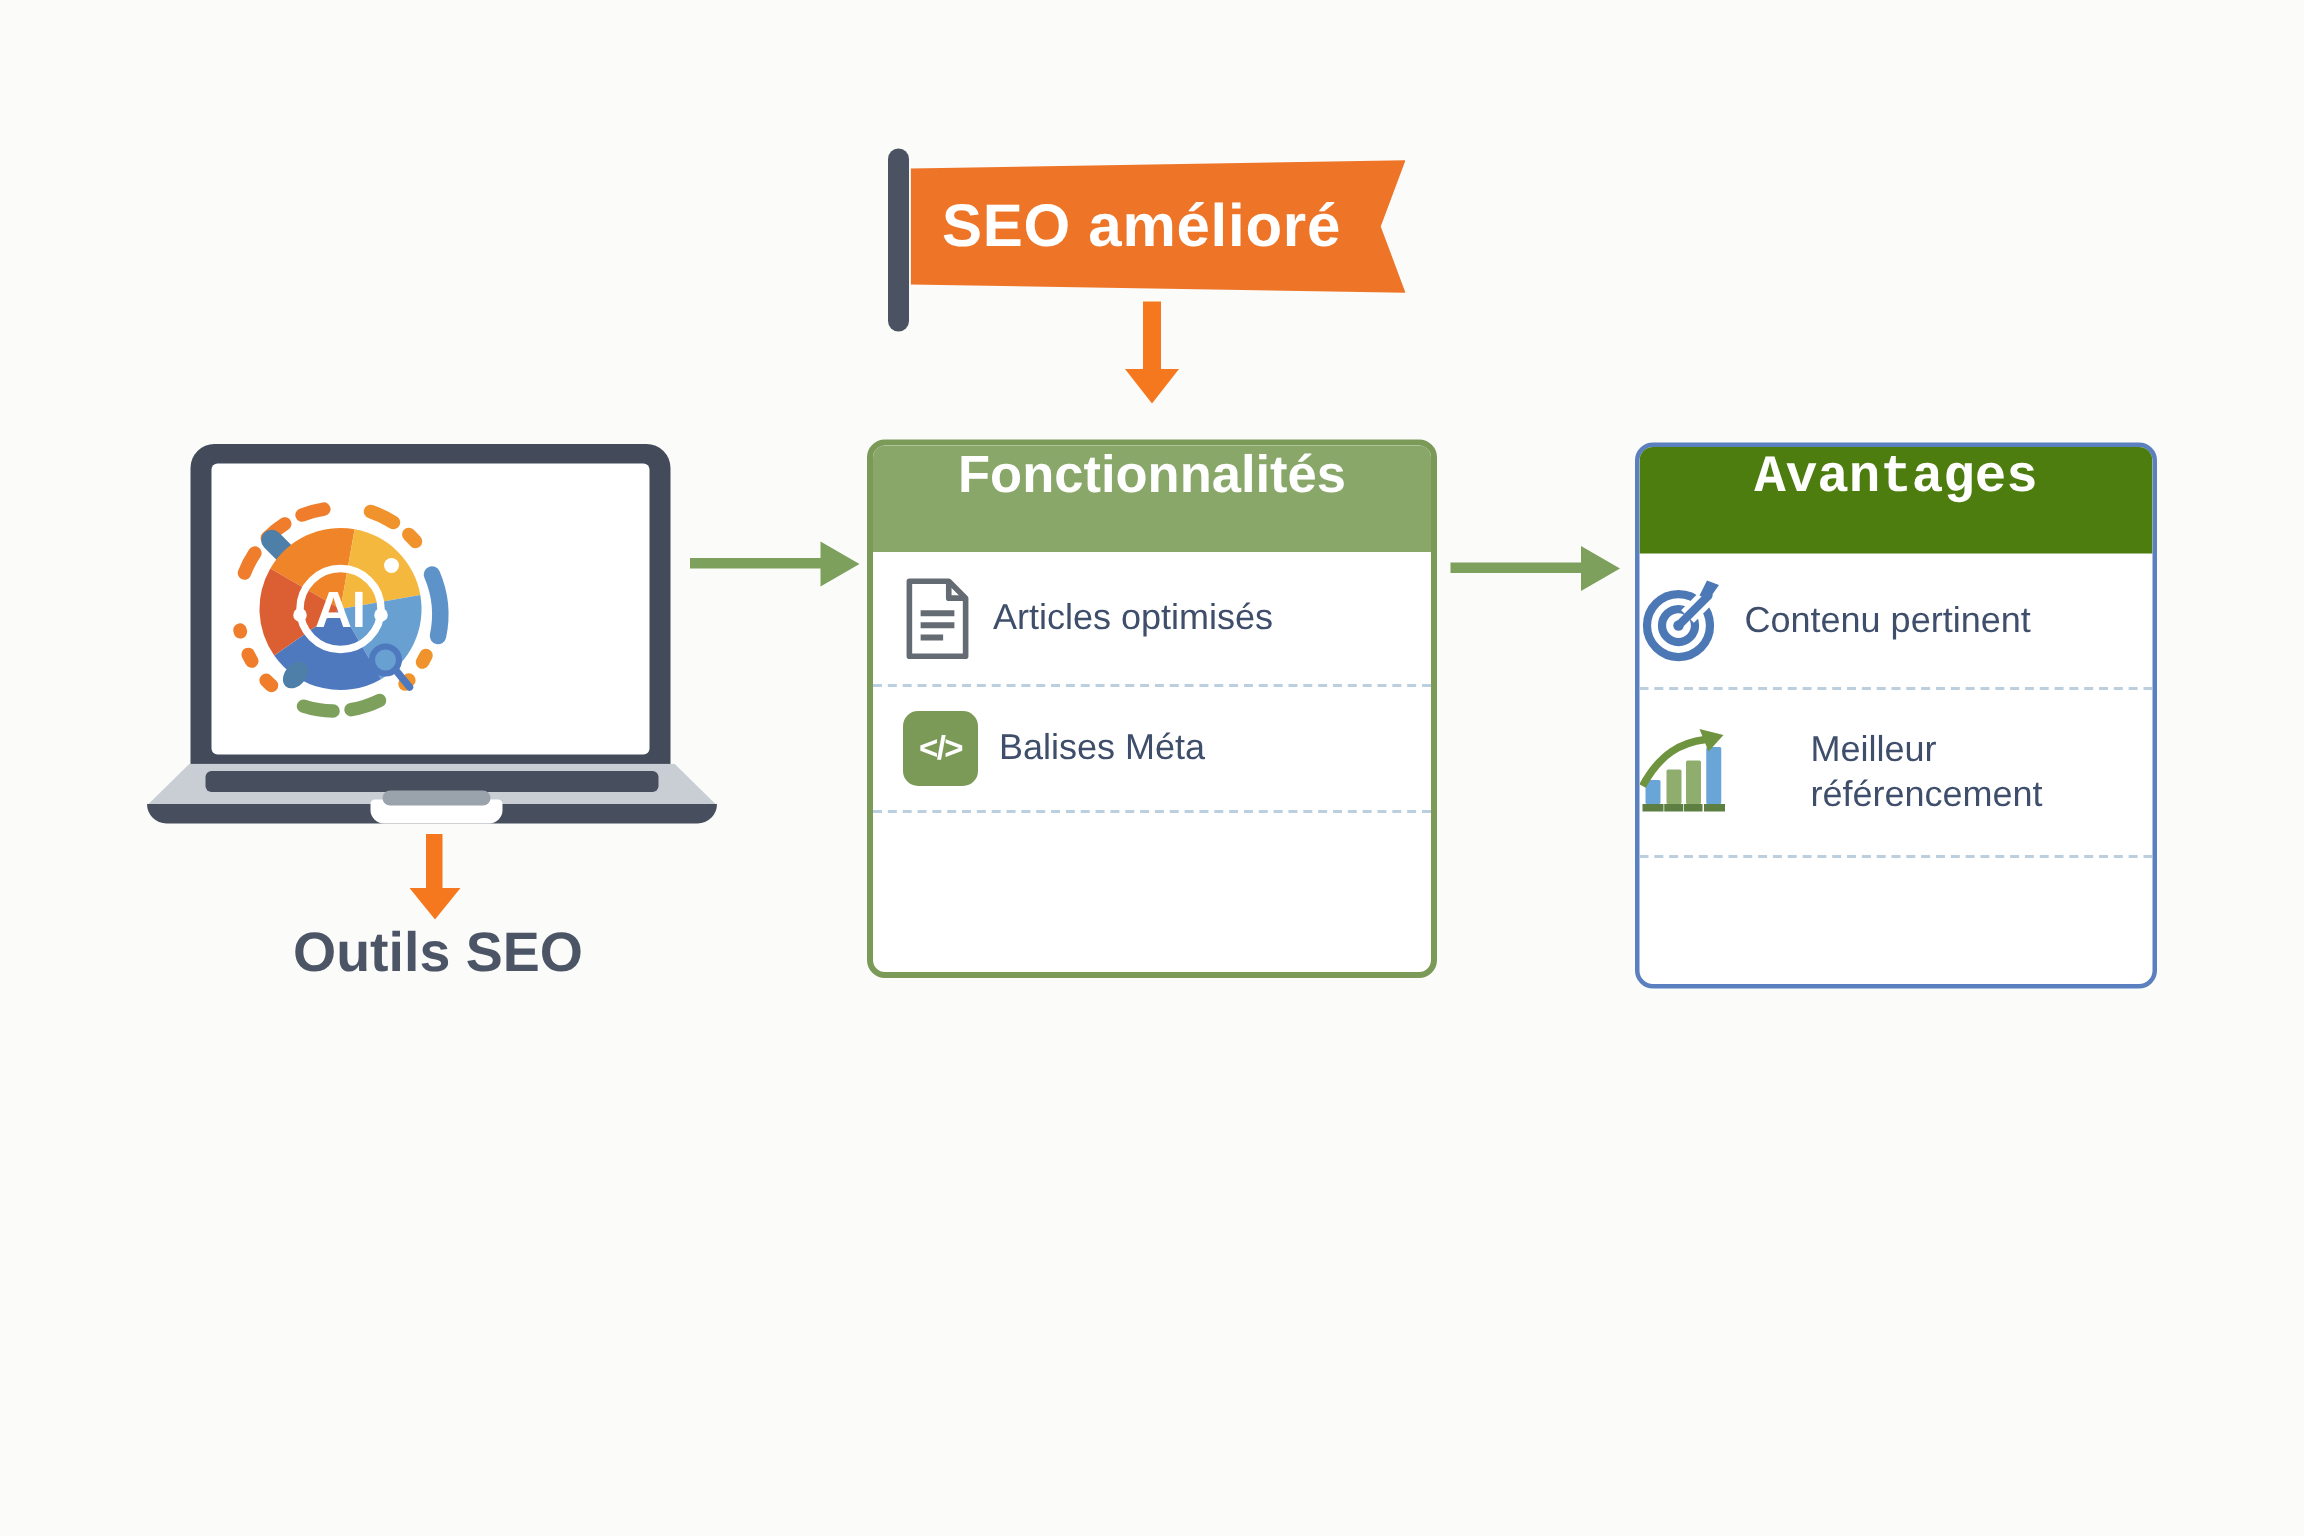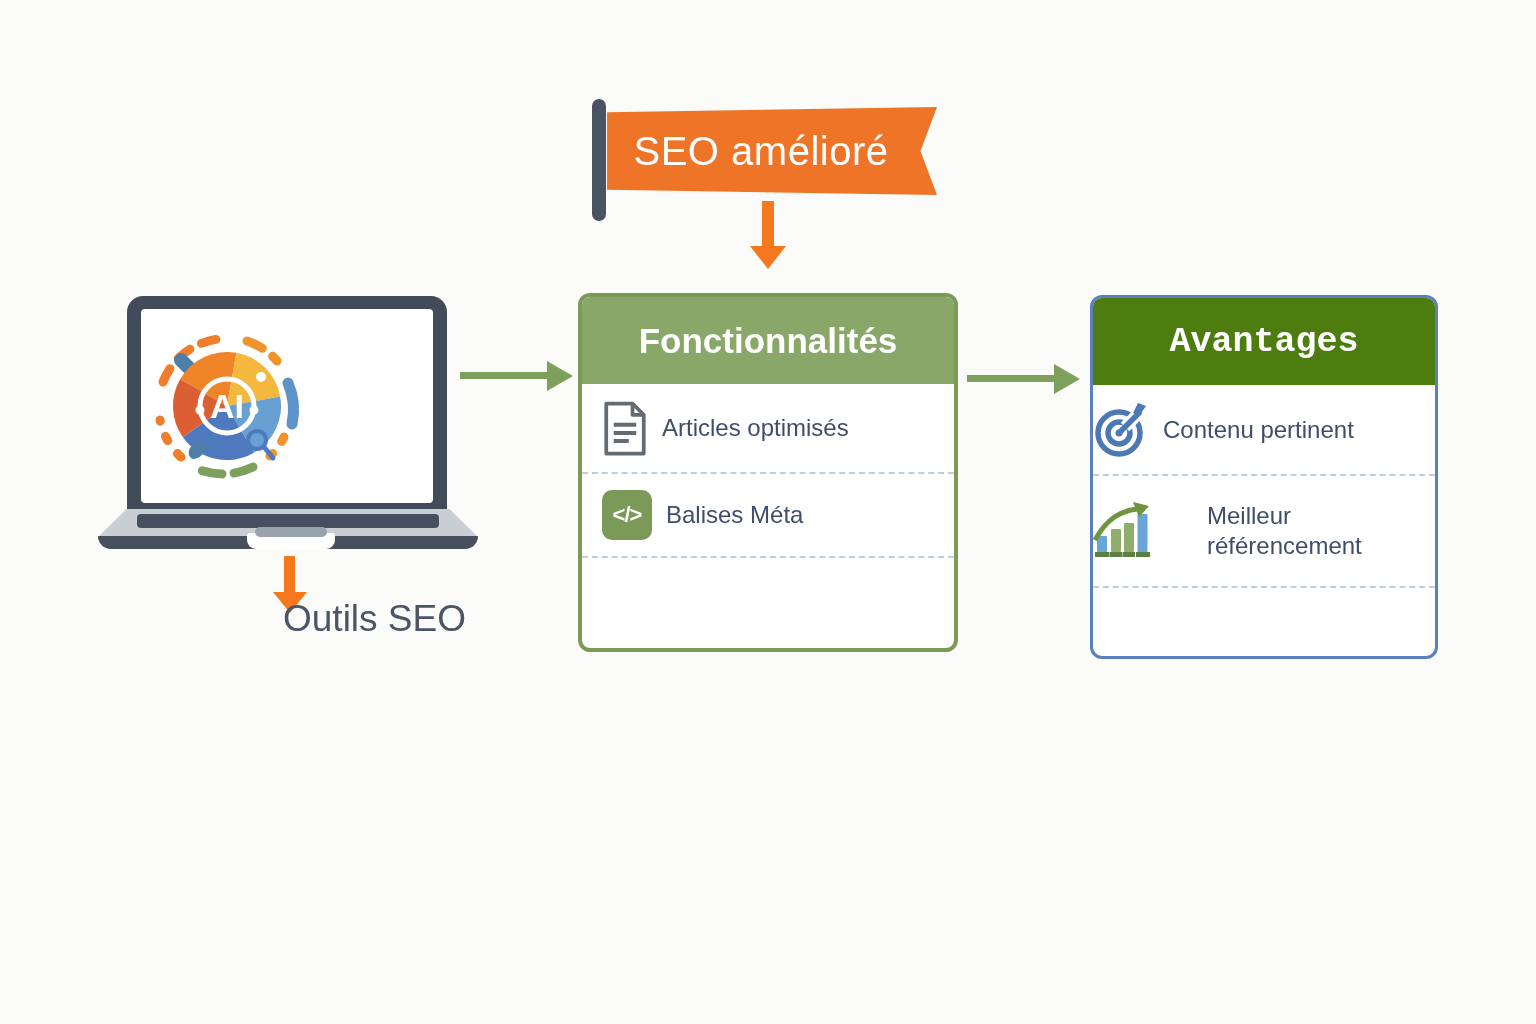--- a/index.html
+++ b/index.html
@@ -9,21 +9,21 @@
     background:#fbfbf9; overflow:hidden;
     font-family:"Liberation Sans", sans-serif;
   }
   
   .flag-pole { position:absolute; left:592px; top:99px; width:14px; height:122px;
     background:#4b5363; border-radius:7px; }
   .flag { position:absolute; left:607px; top:106px; width:330px; height:90px;
     background:#ee7528;
     clip-path:polygon(0 7%, 100% 1%, 95% 50%, 100% 99%, 0 93%);
     display:flex; align-items:center; justify-content:center; padding-right:22px; }
-  .flag-label { color:#ffffff; font-size:40px; font-weight:normal; letter-spacing:0.5px; }
+  .flag-label { color:#ffffff; font-size:40px; font-weight:bold; letter-spacing:0.5px; }
   .arrow-stem { position:absolute; background:#f5781f; }
   .arrow-head-down { position:absolute; width:0; height:0;
     border-left:18px solid transparent; border-right:18px solid transparent;
     border-top:23px solid #f5781f; }
   #flag-arrow-stem { left:762px; top:201px; width:12px; height:46px; }
   #flag-arrow-head { left:750px; top:246px; }
   
   .laptop-screen { position:absolute; left:127px; top:296px; width:320px; height:215px;
     background:#434b5a; border-radius:16px 16px 2px 2px; }
   .laptop-display { position:absolute; left:14px; top:13px; right:14px; bottom:8px;
@@ -34,40 +34,40 @@
     background:#474f5e; border-radius:4px; }
   .laptop-bottom { position:absolute; left:98px; top:536px; width:380px; height:13px;
     background:#474f5e; border-radius:0 0 14px 14px; }
   .laptop-notch { position:absolute; left:247px; top:533px; width:88px; height:16px;
     background:#ffffff; border-radius:3px 3px 9px 9px; }
   .laptop-pad { position:absolute; left:255px; top:527px; width:72px; height:10px;
     background:#9aa2ac; border-radius:5px; }
   #laptop-arrow-stem { left:284px; top:556px; width:11px; height:38px; }
   #laptop-arrow-head { left:273px; top:592px; border-left-width:17px; border-right-width:17px;
     border-top-width:21px; }
-  .caption { position:absolute; left:118px; top:596px; width:348px; text-align:right;
-    font-size:37px; font-weight:normal; color:#4b5566; line-height:1.25; }
+  .caption { position:absolute; left:118px; top:612px; width:348px; text-align:center;
+    font-size:37px; font-weight:bold; color:#4b5566; line-height:1.25; }
   .caption span { display:block; }
   
   .harrow-line { position:absolute; height:7px; background:#7da05c; }
   .harrow-head { position:absolute; width:0; height:0;
     border-top:15px solid transparent; border-bottom:15px solid transparent;
     border-left:26px solid #7da05c; }
   #arrow1-line { left:460px; top:372px; width:88px; }
   #arrow1-head { left:547px; top:361px; }
   #arrow2-line { left:967px; top:375px; width:88px; }
   #arrow2-head { left:1054px; top:364px; }
   
   .box { position:absolute; background:#ffffff; overflow:hidden; }
   #features-box { left:578px; top:293px; width:380px; height:359px;
     border:4px solid #7c9a57; border-radius:12px; }
   #benefits-box { left:1090px; top:295px; width:348px; height:364px;
     border:3px solid #5b80bf; border-radius:12px; }
-  .box-header { display:flex; align-items:center; justify-content:center;
-    color:#ffffff; font-weight:bold; font-size:35px; height:87px; }
+  .box-header { display:flex; justify-content:center;
+    color:#ffffff; font-weight:bold; font-size:35px; height:71px; }
   #features-header { background:#8aa76a; }
   #benefits-header { background:#4d7c0f;font-family:Liberation Mono, monospace; }
   .row { display:flex; align-items:center; }
   .row .label { color:#3e4e6b; font-size:24px; font-weight:500; white-space:nowrap; }
   .dash { border-bottom:2px dashed #bccfdf; }
   
   #features-box .row { padding-left:20px; gap:14px; }
   #frow1 { height:90px; } #frow2 { height:76px; } #frow3 { height:84px; }
   .code-badge { width:50px; height:50px; background:#7c9a57; border-radius:10px;
     display:flex; align-items:center; justify-content:center; flex:0 0 auto; }

